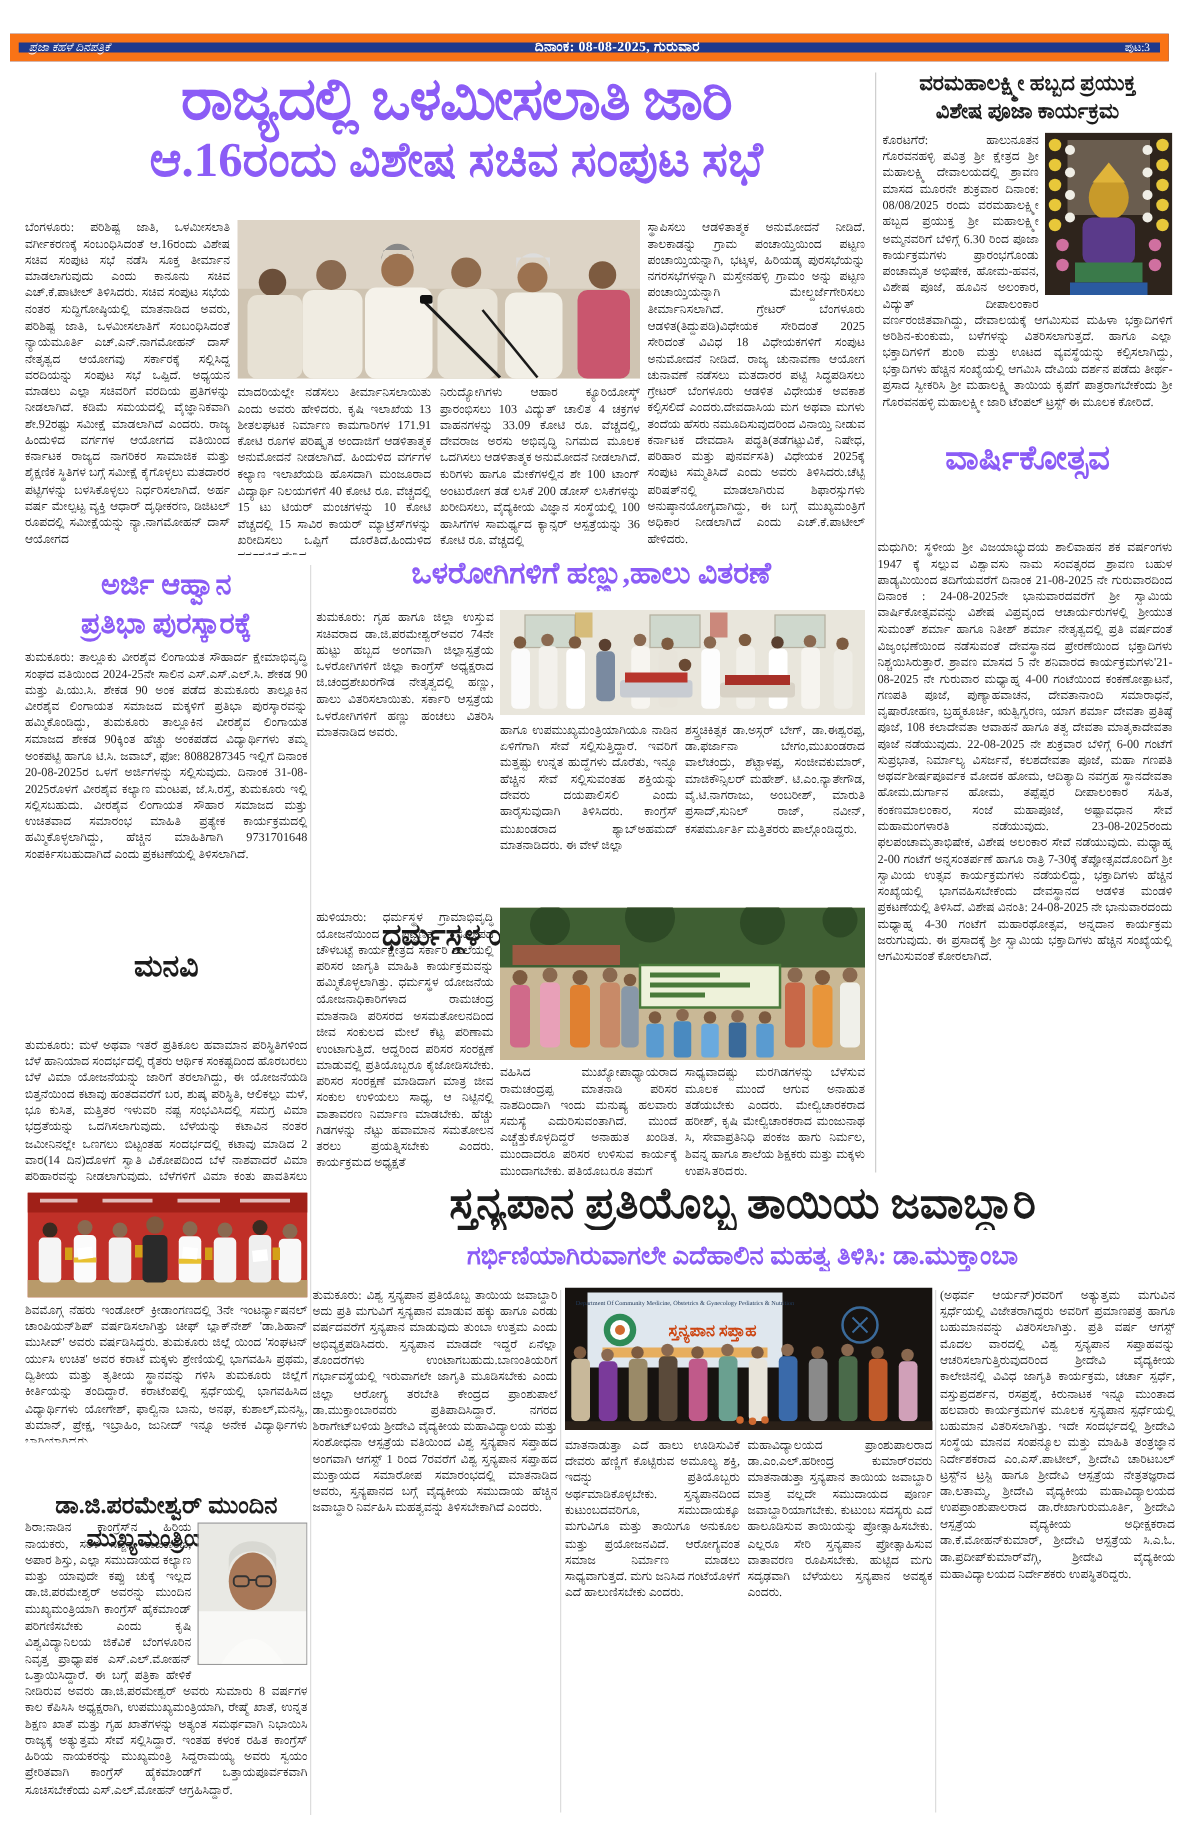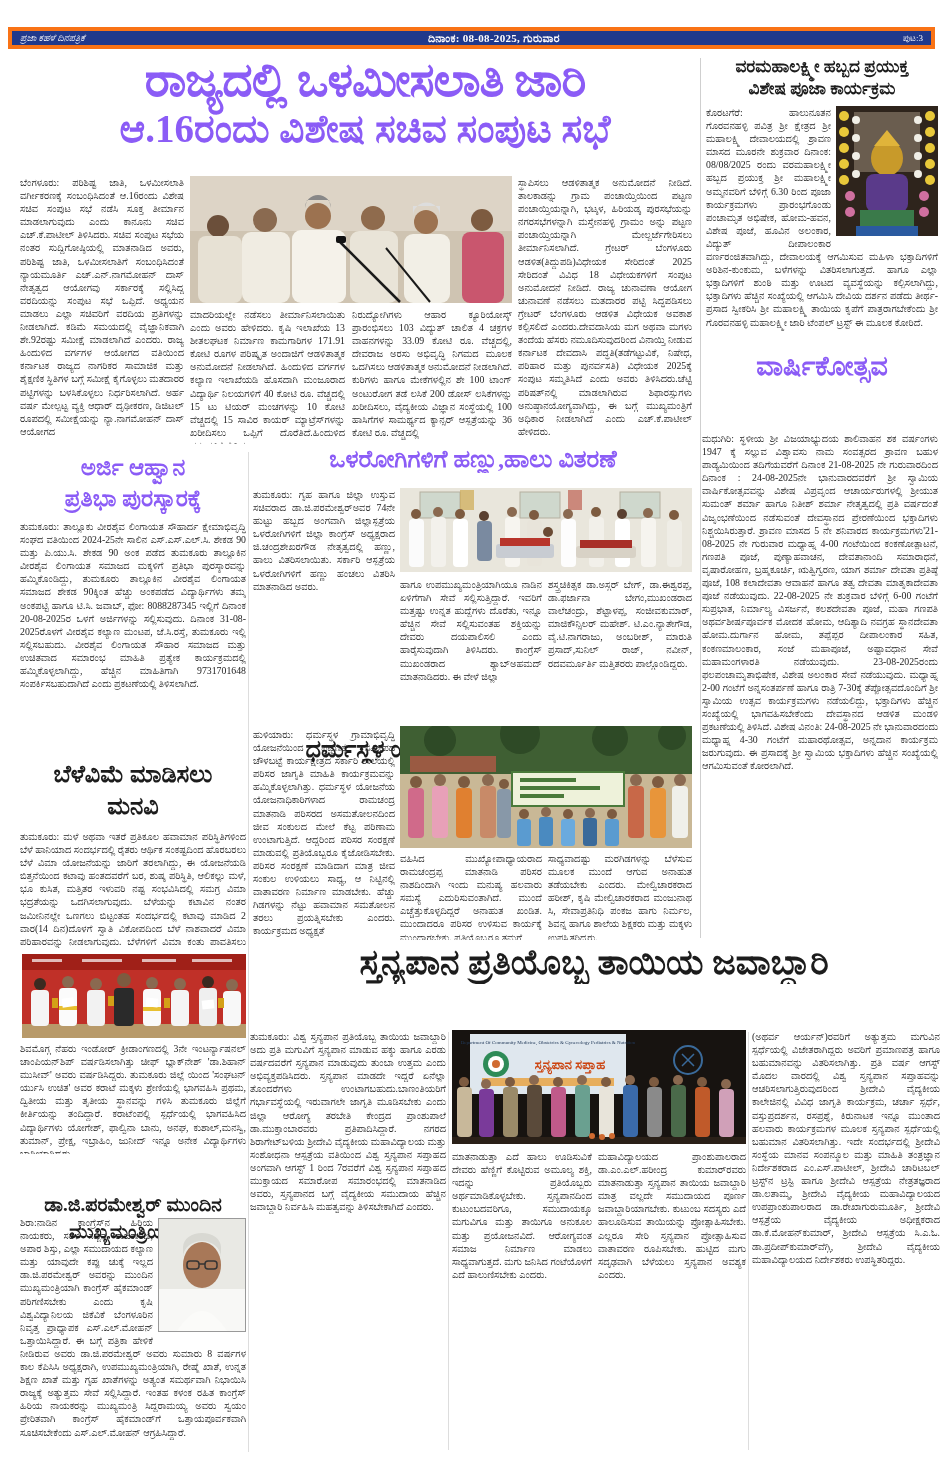--- a/index.html
+++ b/index.html
@@ -1,19 +1,19 @@
 <!DOCTYPE html>
 <html><head>
 <meta charset="utf-8">
 <style>
   html,body{margin:0;padding:0;background:#ffffff;}
   .sheet{position:relative;width:945px;height:1458px;background:#fff;overflow:hidden;
          font-family:"Liberation Serif",serif;color:#1c1c1c;}
   .abs{position:absolute;}
-  .masthead{left:8px;top:27px;width:927px;height:22px;background:#20398c;border:4px solid #f97316;
+  .masthead{left:8px;top:27px;width:927px;height:22px;background:#20398c;border:7px solid #f97316;
             display:flex;align-items:center;justify-content:space-between;color:#fff;box-sizing:border-box;padding:0 8px;}
   .mast-left{font-style:italic;font-size:9.5px;}
   .mast-center{font-size:11px;font-weight:bold;letter-spacing:.3px;}
   .mast-right{font-size:9px;}
   .red{color:#8b5cf6;}
   .hl-main{left:18px;top:56px;width:694px;text-align:center;font-weight:bold;}
   .hl-main .l1{font-size:47px;line-height:1.06;letter-spacing:-1px;}
   .hl-main .l2{font-size:39px;line-height:1.2;}
   .body-text{font-size:9.8px;line-height:13.1px;text-align:justify;overflow:hidden;}
   .head-c{text-align:center;font-weight:bold;overflow:hidden;}
@@ -119,21 +119,20 @@
   </div>
   <div class="abs body-text" style="left:702px;top:432px;width:236px;height:506px;">ಮಧುಗಿರಿ: ಸ್ಥಳೀಯ ಶ್ರೀ ವಿಜಯಾಭ್ಯುದಯ ಶಾಲಿವಾಹನ ಶಕ ವರ್ಷಂಗಳು 1947 ಕ್ಕೆ ಸಲ್ಲುವ ವಿಶ್ವಾವಸು ನಾಮ ಸಂವತ್ಸರದ ಶ್ರಾವಣ ಬಹುಳ ಪಾಡ್ಯಮಿಯಿಂದ ತದಿಗೆಯವರೆಗೆ ದಿನಾಂಕ 21-08-2025 ನೇ ಗುರುವಾರದಿಂದ ದಿನಾಂಕ : 24-08-2025ನೇ ಭಾನುವಾರದವರೆಗೆ ಶ್ರೀ ಸ್ವಾಮಿಯ ವಾರ್ಷಿಕೋತ್ಸವವನ್ನು ವಿಶೇಷ ವಿಪ್ರವೃಂದ ಆಚಾರ್ಯರುಗಳಲ್ಲಿ ಶ್ರೀಯುತ ಸುಮಂತ್ ಶರ್ಮಾ ಹಾಗೂ ನಿತೀಶ್ ಶರ್ಮಾ ನೇತೃತ್ವದಲ್ಲಿ ಪ್ರತಿ ವರ್ಷದಂತೆ ವಿಜೃಂಭಣೆಯಿಂದ ನಡೆಸುವಂತೆ ದೇವಸ್ಥಾನದ ಪ್ರೇರಣೆಯಿಂದ ಭಕ್ತಾದಿಗಳು ನಿಶ್ಚಯಿಸಿರುತ್ತಾರೆ. ಶ್ರಾವಣ ಮಾಸದ 5 ನೇ ಶನಿವಾರದ ಕಾರ್ಯಕ್ರಮಗಳು'21-08-2025 ನೇ ಗುರುವಾರ ಮಧ್ಯಾಹ್ನ 4-00 ಗಂಟೆಯಿಂದ ಕಂಕಣೋತ್ಪಾಟನೆ, ಗಣಪತಿ ಪೂಜೆ, ಪುಣ್ಯಾಹವಾಚನ, ದೇವತಾನಾಂದಿ ಸಮಾರಾಧನೆ, ವೃಷಾರೋಹಣ, ಬ್ರಹ್ಮಕೂರ್ಚಿ, ಋತ್ವಿಗ್ವರಣ, ಯಾಗ ಶರ್ಮಾ ದೇವತಾ ಪ್ರತಿಷ್ಠೆ ಪೂಜೆ, 108 ಕಲಾದೇವತಾ ಆವಾಹನೆ ಹಾಗೂ ತತ್ವ ದೇವತಾ ಮಾತೃಕಾದೇವತಾ ಪೂಜೆ ನಡೆಯುವುದು. 22-08-2025 ನೇ ಶುಕ್ರವಾರ ಬೆಳಿಗ್ಗೆ 6-00 ಗಂಟೆಗೆ ಸುಪ್ರಭಾತ, ನಿರ್ಮಾಲ್ಯ ವಿಸರ್ಜನೆ, ಕಲಶದೇವತಾ ಪೂಜೆ, ಮಹಾ ಗಣಪತಿ ಅಥರ್ವಶೀರ್ಷಪೂರ್ವಕ ಮೋದಕ ಹೋಮ, ಆದಿತ್ಯಾದಿ ನವಗ್ರಹ ಸ್ಥಾನದೇವತಾ ಹೋಮ.ದುರ್ಗಾನ ಹೋಮ, ತಪ್ಪೆಪ್ಪರ ದೀಪಾಲಂಕಾರ ಸಹಿತ, ಕಂಕಣಮಾಲಂಕಾರ, ಸಂಜೆ ಮಹಾಪೂಜೆ, ಅಷ್ಟಾವಧಾನ ಸೇವೆ ಮಹಾಮಂಗಳಾರತಿ ನಡೆಯುವುದು. 23-08-2025ರಂದು ಫಲಪಂಚಾಮೃತಾಭಿಷೇಕ, ವಿಶೇಷ ಅಲಂಕಾರ ಸೇವೆ ನಡೆಯುವುದು. ಮಧ್ಯಾಹ್ನ 2-00 ಗಂಟೆಗೆ ಅನ್ನಸಂತರ್ಪಣೆ ಹಾಗೂ ರಾತ್ರಿ 7-30ಕ್ಕೆ ತೆಪ್ಪೋತ್ಸವದೊಂದಿಗೆ ಶ್ರೀ ಸ್ವಾಮಿಯ ಉತ್ಸವ ಕಾರ್ಯಕ್ರಮಗಳು ನಡೆಯಲಿದ್ದು, ಭಕ್ತಾದಿಗಳು ಹೆಚ್ಚಿನ ಸಂಖ್ಯೆಯಲ್ಲಿ ಭಾಗವಹಿಸಬೇಕೆಂದು ದೇವಸ್ಥಾನದ ಆಡಳಿತ ಮಂಡಳಿ ಪ್ರಕಟಣೆಯಲ್ಲಿ ತಿಳಿಸಿದೆ. ವಿಶೇಷ ವಿನಂತಿ: 24-08-2025 ನೇ ಭಾನುವಾರದಂದು ಮಧ್ಯಾಹ್ನ 4-30 ಗಂಟೆಗೆ ಮಹಾರಥೋತ್ಸವ, ಅನ್ನದಾನ ಕಾರ್ಯಕ್ರಮ ಜರುಗುವುದು. ಈ ಪ್ರಸಾದಕ್ಕೆ ಶ್ರೀ ಸ್ವಾಮಿಯ ಭಕ್ತಾದಿಗಳು ಹೆಚ್ಚಿನ ಸಂಖ್ಯೆಯಲ್ಲಿ ಆಗಮಿಸುವಂತೆ ಕೋರಲಾಗಿದೆ.</div>
 
   <div class="abs head-c red" style="left:20px;top:452px;width:226px;font-size:23px;line-height:1.35;">
     <div>ಅರ್ಜಿ ಆಹ್ವಾನ</div>
     <div>ಪ್ರತಿಭಾ ಪುರಸ್ಕಾರಕ್ಕೆ</div>
   </div>
   <div class="abs body-text" style="left:20px;top:520px;width:226px;height:234px;">ತುಮಕೂರು: ತಾಲ್ಲೂಕು ವೀರಶೈವ ಲಿಂಗಾಯತ ಸೌಹಾರ್ದ ಕ್ಷೇಮಾಭಿವೃದ್ಧಿ ಸಂಘದ ವತಿಯಿಂದ 2024-25ನೇ ಸಾಲಿನ ಎಸ್.ಎಸ್.ಎಲ್.ಸಿ. ಶೇಕಡ 90 ಮತ್ತು ಪಿ.ಯು.ಸಿ. ಶೇಕಡ 90 ಅಂಕ ಪಡೆದ ತುಮಕೂರು ತಾಲ್ಲೂಕಿನ ವೀರಶೈವ ಲಿಂಗಾಯತ ಸಮಾಜದ ಮಕ್ಕಳಿಗೆ ಪ್ರತಿಭಾ ಪುರಸ್ಕಾರವನ್ನು ಹಮ್ಮಿಕೊಂಡಿದ್ದು, ತುಮಕೂರು ತಾಲ್ಲೂಕಿನ ವೀರಶೈವ ಲಿಂಗಾಯತ ಸಮಾಜದ ಶೇಕಡ 90ಕ್ಕಿಂತ ಹೆಚ್ಚು ಅಂಕಪಡೆದ ವಿದ್ಯಾರ್ಥಿಗಳು ತಮ್ಮ ಅಂಕಪಟ್ಟಿ ಹಾಗೂ ಟಿ.ಸಿ. ಜವಾಬ್, ಫೋ: 8088287345 ಇಲ್ಲಿಗೆ ದಿನಾಂಕ 20-08-2025ರ ಒಳಗೆ ಅರ್ಜಿಗಳನ್ನು ಸಲ್ಲಿಸುವುದು. ದಿನಾಂಕ 31-08-2025ರೊಳಗೆ ವೀರಶೈವ ಕಲ್ಯಾಣ ಮಂಟಪ, ಜೆ.ಸಿ.ರಸ್ತೆ, ತುಮಕೂರು ಇಲ್ಲಿ ಸಲ್ಲಿಸಬಹುದು. ವೀರಶೈವ ಲಿಂಗಾಯತ ಸೌಹಾರ ಸಮಾಜದ ಮತ್ತು ಉಚಿತವಾದ ಸಮಾರಂಭ ಮಾಹಿತಿ ಪ್ರತ್ಯೇಕ ಕಾರ್ಯಕ್ರಮದಲ್ಲಿ ಹಮ್ಮಿಕೊಳ್ಳಲಾಗಿದ್ದು, ಹೆಚ್ಚಿನ ಮಾಹಿತಿಗಾಗಿ 9731701648 ಸಂಪರ್ಕಿಸಬಹುದಾಗಿದೆ ಎಂದು ಪ್ರಕಟಣೆಯಲ್ಲಿ ತಿಳಿಸಲಾಗಿದೆ.</div>
 
   <div class="abs head-c" style="left:20px;top:758px;width:226px;font-size:24px;line-height:1.35;">
-    <div>ಬೆಳೆವಿಮೆ ಮಾಡಿಸಲು</div>
     <div>ಮನವಿ</div>
   </div>
   <div class="abs body-text" style="left:20px;top:830px;width:226px;height:120px;">ತುಮಕೂರು: ಮಳೆ ಅಥವಾ ಇತರೆ ಪ್ರತಿಕೂಲ ಹವಾಮಾನ ಪರಿಸ್ಥಿತಿಗಳಿಂದ ಬೆಳೆ ಹಾನಿಯಾದ ಸಂದರ್ಭದಲ್ಲಿ ರೈತರು ಆರ್ಥಿಕ ಸಂಕಷ್ಟದಿಂದ ಹೊರಬರಲು ಬೆಳೆ ವಿಮಾ ಯೋಜನೆಯನ್ನು ಜಾರಿಗೆ ತರಲಾಗಿದ್ದು, ಈ ಯೋಜನೆಯಡಿ ಬಿತ್ತನೆಯಿಂದ ಕಟಾವು ಹಂತದವರೆಗೆ ಬರ, ಶುಷ್ಕ ಪರಿಸ್ಥಿತಿ, ಆಲಿಕಲ್ಲು ಮಳೆ, ಭೂ ಕುಸಿತ, ಮತ್ತಿತರ ಇಳುವರಿ ನಷ್ಟ ಸಂಭವಿಸಿದಲ್ಲಿ ಸಮಗ್ರ ವಿಮಾ ಭದ್ರತೆಯನ್ನು ಒದಗಿಸಲಾಗುವುದು. ಬೆಳೆಯನ್ನು ಕಟಾವಿನ ನಂತರ ಜಮೀನಿನಲ್ಲೇ ಒಣಗಲು ಬಿಟ್ಟಂತಹ ಸಂದರ್ಭದಲ್ಲಿ ಕಟಾವು ಮಾಡಿದ 2 ವಾರ(14 ದಿನ)ದೊಳಗೆ ಸ್ವಾತಿ ವಿಕೋಪದಿಂದ ಬೆಳೆ ನಾಶವಾದರೆ ವಿಮಾ ಪರಿಹಾರವನ್ನು ನೀಡಲಾಗುವುದು. ಬೆಳೆಗಳಿಗೆ ವಿಮಾ ಕಂತು ಪಾವತಿಸಲು ಆಗಸ್ಟ್ 16 ಕಡೆಯ ದಿನವಾಗಿದೆ.</div>
 
   <svg class="abs photo" style="left:22px;top:954px;" width="224" height="84" viewBox="0 0 224 84">
     <rect width="224" height="84" fill="#c03028"></rect>
     <rect y="0" width="224" height="16" fill="#a02018"></rect>
     <g fill="#ffffff" opacity=".7">
         <rect x="10" y="5" width="30" height="3"></rect>
         <rect x="60" y="5" width="40" height="3"></rect>
@@ -228,21 +227,21 @@
       <circle cx="274" cy="27" r="5" fill="#7d5b40"></circle>
         <rect x="267" y="32" width="15" height="47" rx="4" fill="#efede6"></rect>
     </g>
     <rect x="96" y="56" width="58" height="14" rx="3" fill="#c8ccd2"></rect>
       <rect x="100" y="50" width="50" height="8" fill="#b8352c"></rect>
     <rect x="176" y="58" width="60" height="12" rx="3" fill="#d8d2c6"></rect>
       <rect x="180" y="52" width="52" height="8" fill="#a83028"></rect>
     <circle cx="148" cy="44" r="5" fill="#6a4a34"></circle>
   </svg>
   <div class="abs body-text" style="left:400px;top:578px;width:142px;height:106px;">ಹಾಗೂ ಉಪಮುಖ್ಯಮಂತ್ರಿಯಾಗಿಯೂ ನಾಡಿನ ಏಳಿಗೆಗಾಗಿ ಸೇವೆ ಸಲ್ಲಿಸುತ್ತಿದ್ದಾರೆ. ಇವರಿಗೆ ಮತ್ತಷ್ಟು ಉನ್ನತ ಹುದ್ದೆಗಳು ದೊರೆತು, ಇನ್ನೂ ಹೆಚ್ಚಿನ ಸೇವೆ ಸಲ್ಲಿಸುವಂತಹ ಶಕ್ತಿಯನ್ನು ದೇವರು ದಯಪಾಲಿಸಲಿ ಎಂದು ಹಾರೈಸುವುದಾಗಿ ತಿಳಿಸಿದರು. ಕಾಂಗ್ರೆಸ್ ಮುಖಂಡರಾದ ಶ್ಯಾಬ್‌ಅಹಮದ್ ಮಾತನಾಡಿದರು. ಈ ವೇಳೆ ಜಿಲ್ಲಾ</div>
-  <div class="abs body-text" style="left:548px;top:578px;width:144px;height:106px;">ಶಸ್ತ್ರಚಿಕಿತ್ಸಕ ಡಾ.ಅಸ್ಗರ್ ಬೇಗ್, ಡಾ.ಈಶ್ವರಪ್ಪ, ಡಾ.ಫರ್ಜಾನಾ ಬೇಗಂ,ಮುಖಂಡರಾದ ವಾಲೆಚಂದ್ರು, ಶೆಟ್ಟಾಳಪ್ಪ, ಸಂಜೀವಕುಮಾರ್, ಮಾಜಿಕೌನ್ಸಿಲರ್ ಮಹೇಶ್. ಟಿ.ಎಂ.ನ್ಯಾತೇಗೌಡ, ವೈ.ಟಿ.ನಾಗರಾಜು, ಅಂಬರೀಶ್, ಮಾರುತಿ ಪ್ರಸಾದ್,ಸುನಿಲ್ ರಾಜ್, ನವೀನ್, ರದವರ್ಮೂರ್ತಿ ಮತ್ತಿತರರು ಪಾಲ್ಗೊಂಡಿದ್ದರು.</div>
+  <div class="abs body-text" style="left:548px;top:578px;width:144px;height:106px;">ಶಸ್ತ್ರಚಿಕಿತ್ಸಕ ಡಾ.ಅಸ್ಗರ್ ಬೇಗ್, ಡಾ.ಈಶ್ವರಪ್ಪ, ಡಾ.ಫರ್ಜಾನಾ ಬೇಗಂ,ಮುಖಂಡರಾದ ವಾಲೆಚಂದ್ರು, ಶೆಟ್ಟಾಳಪ್ಪ, ಸಂಜೀವಕುಮಾರ್, ಮಾಜಿಕೌನ್ಸಿಲರ್ ಮಹೇಶ್. ಟಿ.ಎಂ.ನ್ಯಾತೇಗೌಡ, ವೈ.ಟಿ.ನಾಗರಾಜು, ಅಂಬರೀಶ್, ಮಾರುತಿ ಪ್ರಸಾದ್,ಸುನಿಲ್ ರಾಜ್, ನವೀನ್, ಕಸಪರ್ಮೂರ್ತಿ ಮತ್ತಿತರರು ಪಾಲ್ಗೊಂಡಿದ್ದರು.</div>
 
   <div class="abs head-c" style="left:253px;top:688px;width:440px;font-size:24px;margin-top:48px;">ಧರ್ಮಸ್ಥಳ ಯೋಜನೆಯಿಂದ ಪರಿಸರ ಮಾಹಿತಿ</div>
   <div class="abs body-text" style="left:253px;top:728px;width:142px;height:212px;">ಹುಳಿಯಾರು: ಧರ್ಮಸ್ಥಳ ಗ್ರಾಮಾಭಿವೃದ್ಧಿ ಯೋಜನೆಯಿಂದ ಪಟ್ಟಣಕ್ಕೆ ಸಮೀಪದ ಚೌಳಬಟ್ಟೆ ಕಾರ್ಯಕ್ಷೇತ್ರದ ಸರ್ಕಾರಿ ಶಾಲೆಯಲ್ಲಿ ಪರಿಸರ ಜಾಗೃತಿ ಮಾಹಿತಿ ಕಾರ್ಯಕ್ರಮವನ್ನು ಹಮ್ಮಿಕೊಳ್ಳಲಾಗಿತ್ತು. ಧರ್ಮಸ್ಥಳ ಯೋಜನೆಯ ಯೋಜನಾಧಿಕಾರಿಗಳಾದ ರಾಮಚಂದ್ರ ಮಾತನಾಡಿ ಪರಿಸರದ ಅಸಮತೋಲನದಿಂದ ಜೀವ ಸಂಕುಲದ ಮೇಲೆ ಕೆಟ್ಟ ಪರಿಣಾಮ ಉಂಟಾಗುತ್ತಿದೆ. ಆದ್ದರಿಂದ ಪರಿಸರ ಸಂರಕ್ಷಣೆ ಮಾಡುವಲ್ಲಿ ಪ್ರತಿಯೊಬ್ಬರೂ ಕೈಜೋಡಿಸಬೇಕು. ಪರಿಸರ ಸಂರಕ್ಷಣೆ ಮಾಡಿದಾಗ ಮಾತ್ರ ಜೀವ ಸಂಕುಲ ಉಳಿಯಲು ಸಾಧ್ಯ, ಆ ನಿಟ್ಟಿನಲ್ಲಿ ವಾತಾವರಣ ನಿರ್ಮಾಣ ಮಾಡಬೇಕು. ಹೆಚ್ಚು ಗಿಡಗಳನ್ನು ನೆಟ್ಟು ಹವಾಮಾನ ಸಮತೋಲನ ತರಲು ಪ್ರಯತ್ನಿಸಬೇಕು ಎಂದರು. ಕಾರ್ಯಕ್ರಮದ ಅಧ್ಯಕ್ಷತೆ</div>
   <svg class="abs photo" style="left:400px;top:726px;" width="292" height="122" viewBox="0 0 292 122">
     <rect width="292" height="122" fill="#c9b896"></rect>
     <rect width="292" height="48" fill="#3f5f33"></rect>
     <g fill="#2e4a26">
         <circle cx="40" cy="14" r="16"></circle>
         <circle cx="120" cy="8" r="20"></circle>
         <circle cx="210" cy="12" r="18"></circle>
@@ -283,20 +282,21 @@
       <circle cx="190" cy="87" r="5" fill="#8a6950"></circle>
         <rect x="183" y="92" width="14" height="28" rx="3" fill="#3a6a9a"></rect>
       <circle cx="212" cy="88" r="5" fill="#7d5b40"></circle>
         <rect x="205" y="93" width="14" height="27" rx="3" fill="#5a9bd0"></rect>
     </g>
   </svg>
   <div class="abs body-text" style="left:400px;top:852px;width:142px;height:88px;">ವಹಿಸಿದ ಮುಖ್ಯೋಪಾಧ್ಯಾಯರಾದ ರಾಮಚಂದ್ರಪ್ಪ ಮಾತನಾಡಿ ಪರಿಸರ ನಾಶದಿಂದಾಗಿ ಇಂದು ಮನುಷ್ಯ ಹಲವಾರು ಸಮಸ್ಯೆ ಎದುರಿಸುವಂತಾಗಿದೆ. ಮುಂದೆ ಎಚ್ಚೆತ್ತುಕೊಳ್ಳದಿದ್ದರೆ ಅನಾಹುತ ಖಂಡಿತ. ಮುಂದಾದರೂ ಪರಿಸರ ಉಳಿಸುವ ಕಾರ್ಯಕ್ಕೆ ಮುಂದಾಗಬೇಕು. ಪ್ರತಿಯೊಬ್ಬರೂ ತಮಗೆ</div>
   <div class="abs body-text" style="left:548px;top:852px;width:144px;height:88px;">ಸಾಧ್ಯವಾದಷ್ಟು ಮರಗಿಡಗಳನ್ನು ಬೆಳೆಸುವ ಮೂಲಕ ಮುಂದೆ ಆಗುವ ಅನಾಹುತ ತಡೆಯಬೇಕು ಎಂದರು. ಮೇಲ್ವಿಚಾರಕರಾದ ಹರೀಶ್, ಕೃಷಿ ಮೇಲ್ವಿಚಾರಕರಾದ ಮಂಜುನಾಥ ಸಿ, ಸೇವಾಪ್ರತಿನಿಧಿ ಪಂಕಜ ಹಾಗು ನಿರ್ಮಲ, ಶಿವನ್ನ ಹಾಗೂ ಶಾಲೆಯ ಶಿಕ್ಷಕರು ಮತ್ತು ಮಕ್ಕಳು ಉಪಸ್ಥಿತರಿದ್ದರು.</div>
 
   <div class="abs head-c" style="left:248px;top:942px;width:692px;font-size:35px;line-height:1.2;">ಸ್ತನ್ಯಪಾನ ಪ್ರತಿಯೊಬ್ಬ ತಾಯಿಯ ಜವಾಬ್ದಾರಿ</div>
+  <div class="abs head-c red" style="left:248px;top:994px;width:692px;font-size:20.5px;">ಗರ್ಭಿಣಿಯಾಗಿರುವಾಗಲೇ ಎದೆಹಾಲಿನ ಮಹತ್ವ ತಿಳಿಸಿ: ಡಾ.ಮುಕ್ತಾಂಬಾ</div>
 
   <div class="abs body-text" style="left:250px;top:1030px;width:196px;height:422px;">ತುಮಕೂರು: ವಿಶ್ವ ಸ್ತನ್ಯಪಾನ ಪ್ರತಿಯೊಬ್ಬ ತಾಯಿಯ ಜವಾಬ್ದಾರಿ ಅದು ಪ್ರತಿ ಮಗುವಿಗೆ ಸ್ತನ್ಯಪಾನ ಮಾಡುವ ಹಕ್ಕು ಹಾಗೂ ಎರಡು ವರ್ಷದವರೆಗೆ ಸ್ತನ್ಯಪಾನ ಮಾಡುವುದು ತುಂಬಾ ಉತ್ತಮ ಎಂದು ಅಭಿವ್ಯಕ್ತಪಡಿಸಿದರು. ಸ್ತನ್ಯಪಾನ ಮಾಡದೇ ಇದ್ದರೆ ಏನೆಲ್ಲಾ ತೊಂದರೆಗಳು ಉಂಟಾಗಬಹುದು.ಬಾಣಂತಿಯರಿಗೆ ಗರ್ಭಾವಸ್ಥೆಯಲ್ಲಿ ಇರುವಾಗಲೇ ಜಾಗೃತಿ ಮೂಡಿಸಬೇಕು ಎಂದು ಜಿಲ್ಲಾ ಆರೋಗ್ಯ ತರಬೇತಿ ಕೇಂದ್ರದ ಪ್ರಾಂಶುಪಾಲೆ ಡಾ.ಮುಕ್ತಾಂಬಾರವರು ಪ್ರತಿಪಾದಿಸಿದ್ದಾರೆ. ನಗರದ ಶಿರಾಗೇಟ್‌ಬಳಿಯ ಶ್ರೀದೇವಿ ವೈದ್ಯಕೀಯ ಮಹಾವಿದ್ಯಾಲಯ ಮತ್ತು ಸಂಶೋಧನಾ ಆಸ್ಪತ್ರೆಯ ವತಿಯಿಂದ ವಿಶ್ವ ಸ್ತನ್ಯಪಾನ ಸಪ್ತಾಹದ ಅಂಗವಾಗಿ ಆಗಸ್ಟ್ 1 ರಿಂದ 7ರವರೆಗೆ ವಿಶ್ವ ಸ್ತನ್ಯಪಾನ ಸಪ್ತಾಹದ ಮುಕ್ತಾಯದ ಸಮಾರೋಪ ಸಮಾರಂಭದಲ್ಲಿ ಮಾತನಾಡಿದ ಅವರು, ಸ್ತನ್ಯಪಾನದ ಬಗ್ಗೆ ವೈದ್ಯಕೀಯ ಸಮುದಾಯ ಹೆಚ್ಚಿನ ಜವಾಬ್ದಾರಿ ನಿರ್ವಹಿಸಿ ಮಹತ್ವವನ್ನು ತಿಳಿಸಬೇಕಾಗಿದೆ ಎಂದರು.</div>
 
   <svg class="abs photo" style="left:452px;top:1030px;" width="294" height="114" viewBox="0 0 294 114">
     <rect width="294" height="114" fill="#171310"></rect>
     <rect x="18" y="4" width="156" height="60" fill="#dfe7ee"></rect>
     <text x="96" y="14" text-anchor="middle" font-size="5" fill="#223a5a">Department Of Community Medicine, Obstetrics &amp; Gynecology Pediatrics &amp; Nutrition</text>
     <circle cx="44" cy="34" r="13" fill="#2e8b57"></circle>
       <circle cx="44" cy="34" r="8" fill="#ffffff"></circle>
       <circle cx="44" cy="34" r="4" fill="#d06a30"></circle>

